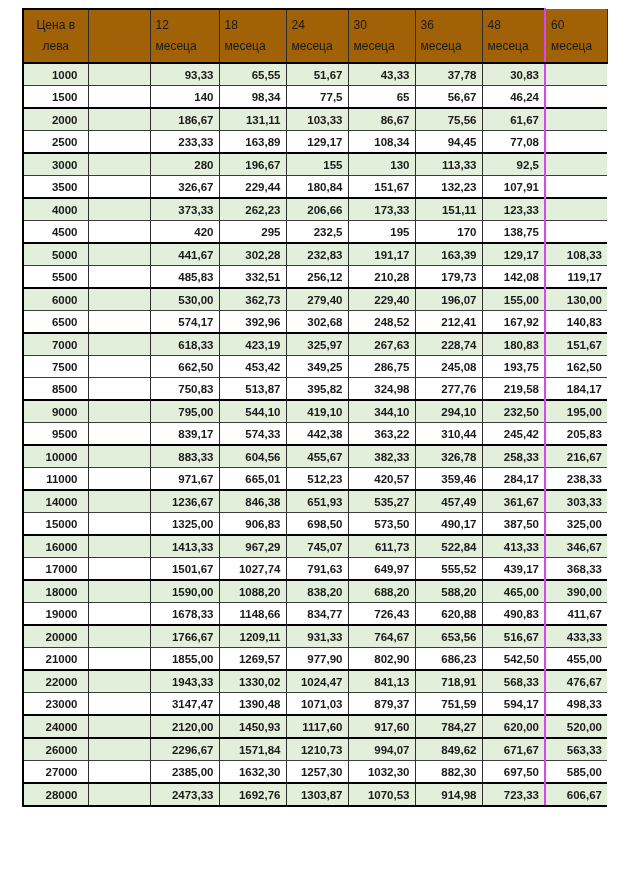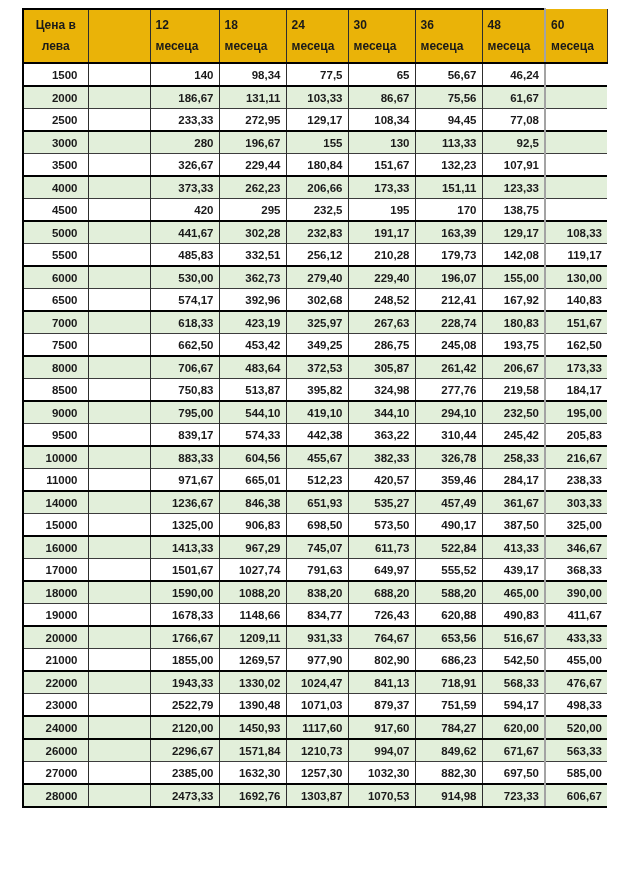--- a/index.html
+++ b/index.html
@@ -20,27 +20,27 @@
     table-layout: fixed;
     color: #1a1a1a;
   }
   th, td {
     border-left: 1px solid #2e2e2e;
     overflow: hidden;
     white-space: nowrap;
   }
   
   th.first, td.first { border-left: 2px solid #000; }
-  th.col-48, td.col-48 { border-right: 2px solid #a3a3a3; }
+  th.col-48, td.col-48 { border-right: 2px solid #d946ef; }
   
   thead th {
     border-top: 2px solid #000;
     border-bottom: 2px solid #000;
-    background: #eab308;
-    font-weight: 700;
+    background: #a16207;
+    font-weight: 400;
     font-size: 12px;
     height: 52px;
     vertical-align: middle;
     text-align: left;
     padding: 0 4px 0 5px;
     line-height: 1.75;
   }
   thead th.corner { text-align: center; padding: 0; }
   thead th.col-60 {
     border-top: none;
@@ -107,20 +107,31 @@
           <div>48</div>
           <div>месеца</div>
         </th>
         <th class="col-60">
           <div>60</div>
           <div>месеца</div>
         </th>
       </tr>
     </thead>
     <tbody>
+        <tr class="green">
+          <td class="price first">1000</td>
+          <td class="spacer"></td>
+          <td class="val">93,33</td>
+          <td class="val">65,55</td>
+          <td class="val">51,67</td>
+          <td class="val">43,33</td>
+          <td class="val">37,78</td>
+          <td class="val col-48">30,83</td>
+          <td class="val col-60"></td>
+        </tr>
         <tr class="white">
           <td class="price first">1500</td>
           <td class="spacer"></td>
           <td class="val">140</td>
           <td class="val">98,34</td>
           <td class="val">77,5</td>
           <td class="val">65</td>
           <td class="val">56,67</td>
           <td class="val col-48">46,24</td>
           <td class="val col-60"></td>
@@ -133,21 +144,21 @@
           <td class="val">103,33</td>
           <td class="val">86,67</td>
           <td class="val">75,56</td>
           <td class="val col-48">61,67</td>
           <td class="val col-60"></td>
         </tr>
         <tr class="white">
           <td class="price first">2500</td>
           <td class="spacer"></td>
           <td class="val">233,33</td>
-          <td class="val">272,95</td>
+          <td class="val">163,89</td>
           <td class="val">129,17</td>
           <td class="val">108,34</td>
           <td class="val">94,45</td>
           <td class="val col-48">77,08</td>
           <td class="val col-60"></td>
         </tr>
         <tr class="green">
           <td class="price first">3000</td>
           <td class="spacer"></td>
           <td class="val">280</td>
@@ -250,31 +261,20 @@
           <td class="price first">7500</td>
           <td class="spacer"></td>
           <td class="val">662,50</td>
           <td class="val">453,42</td>
           <td class="val">349,25</td>
           <td class="val">286,75</td>
           <td class="val">245,08</td>
           <td class="val col-48">193,75</td>
           <td class="val col-60">162,50</td>
         </tr>
-        <tr class="green">
-          <td class="price first">8000</td>
-          <td class="spacer"></td>
-          <td class="val">706,67</td>
-          <td class="val">483,64</td>
-          <td class="val">372,53</td>
-          <td class="val">305,87</td>
-          <td class="val">261,42</td>
-          <td class="val col-48">206,67</td>
-          <td class="val col-60">173,33</td>
-        </tr>
         <tr class="white">
           <td class="price first">8500</td>
           <td class="spacer"></td>
           <td class="val">750,83</td>
           <td class="val">513,87</td>
           <td class="val">395,82</td>
           <td class="val">324,98</td>
           <td class="val">277,76</td>
           <td class="val col-48">219,58</td>
           <td class="val col-60">184,17</td>
@@ -418,21 +418,21 @@
           <td class="val">1330,02</td>
           <td class="val">1024,47</td>
           <td class="val">841,13</td>
           <td class="val">718,91</td>
           <td class="val col-48">568,33</td>
           <td class="val col-60">476,67</td>
         </tr>
         <tr class="white">
           <td class="price first">23000</td>
           <td class="spacer"></td>
-          <td class="val">2522,79</td>
+          <td class="val">3147,47</td>
           <td class="val">1390,48</td>
           <td class="val">1071,03</td>
           <td class="val">879,37</td>
           <td class="val">751,59</td>
           <td class="val col-48">594,17</td>
           <td class="val col-60">498,33</td>
         </tr>
         <tr class="green">
           <td class="price first">24000</td>
           <td class="spacer"></td>

